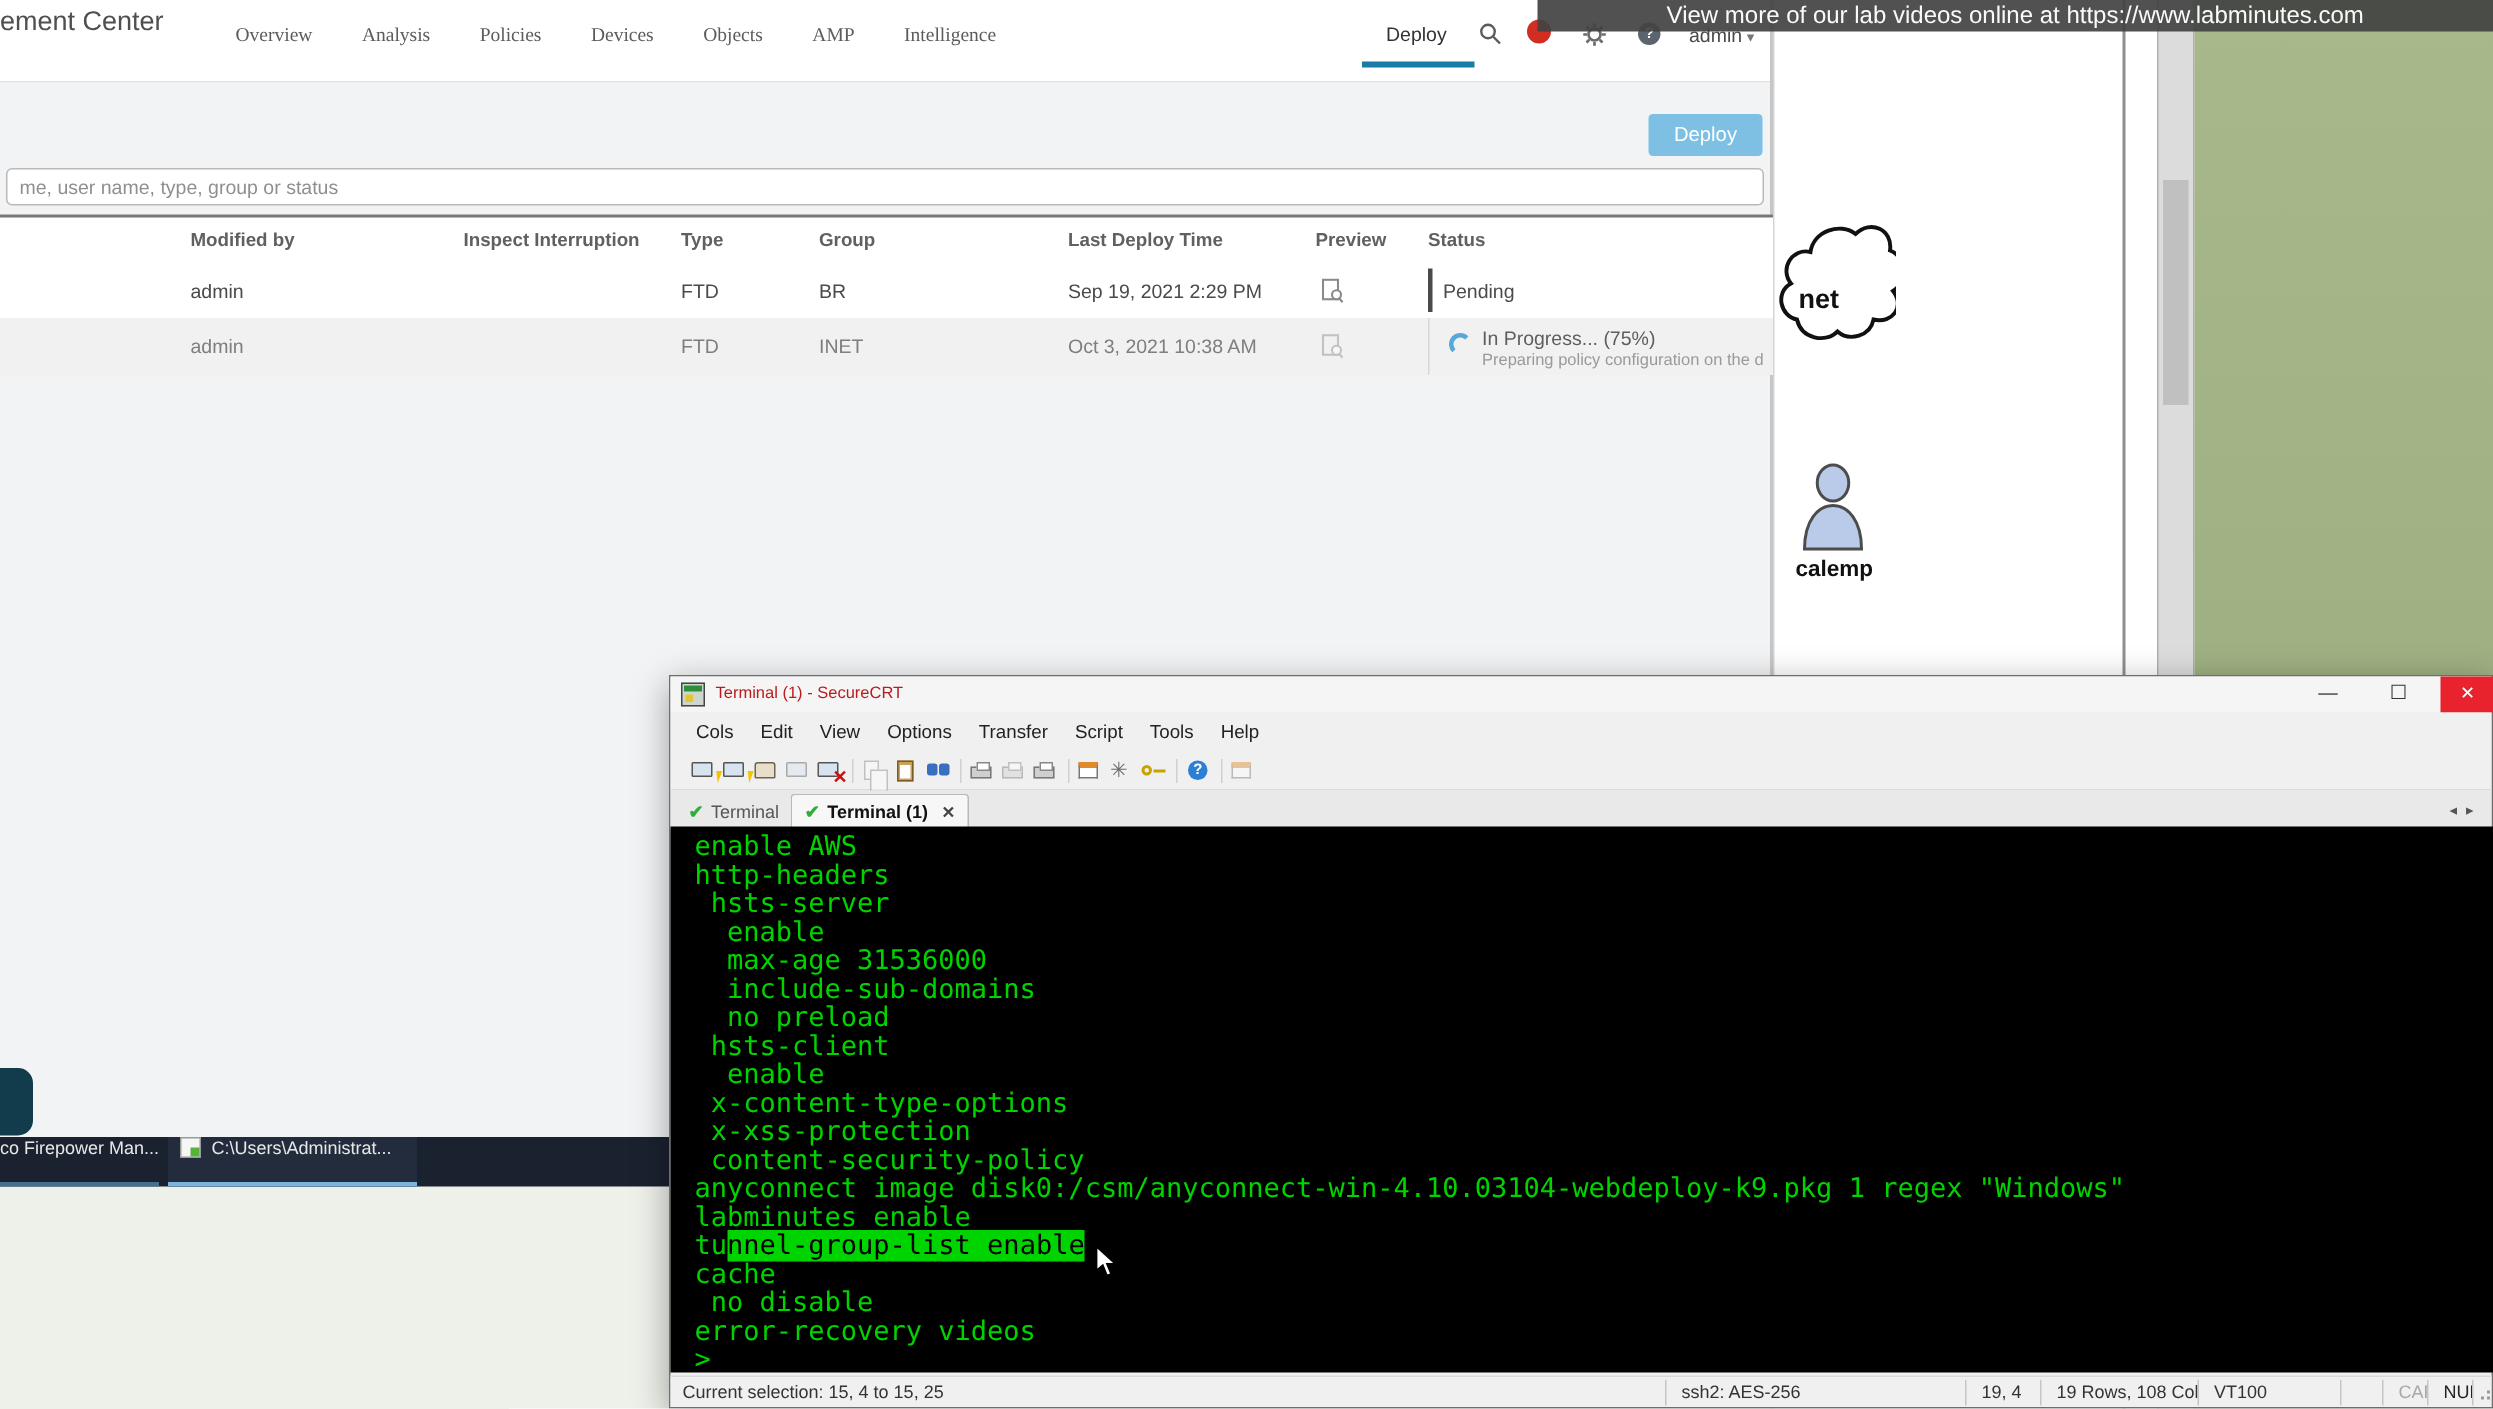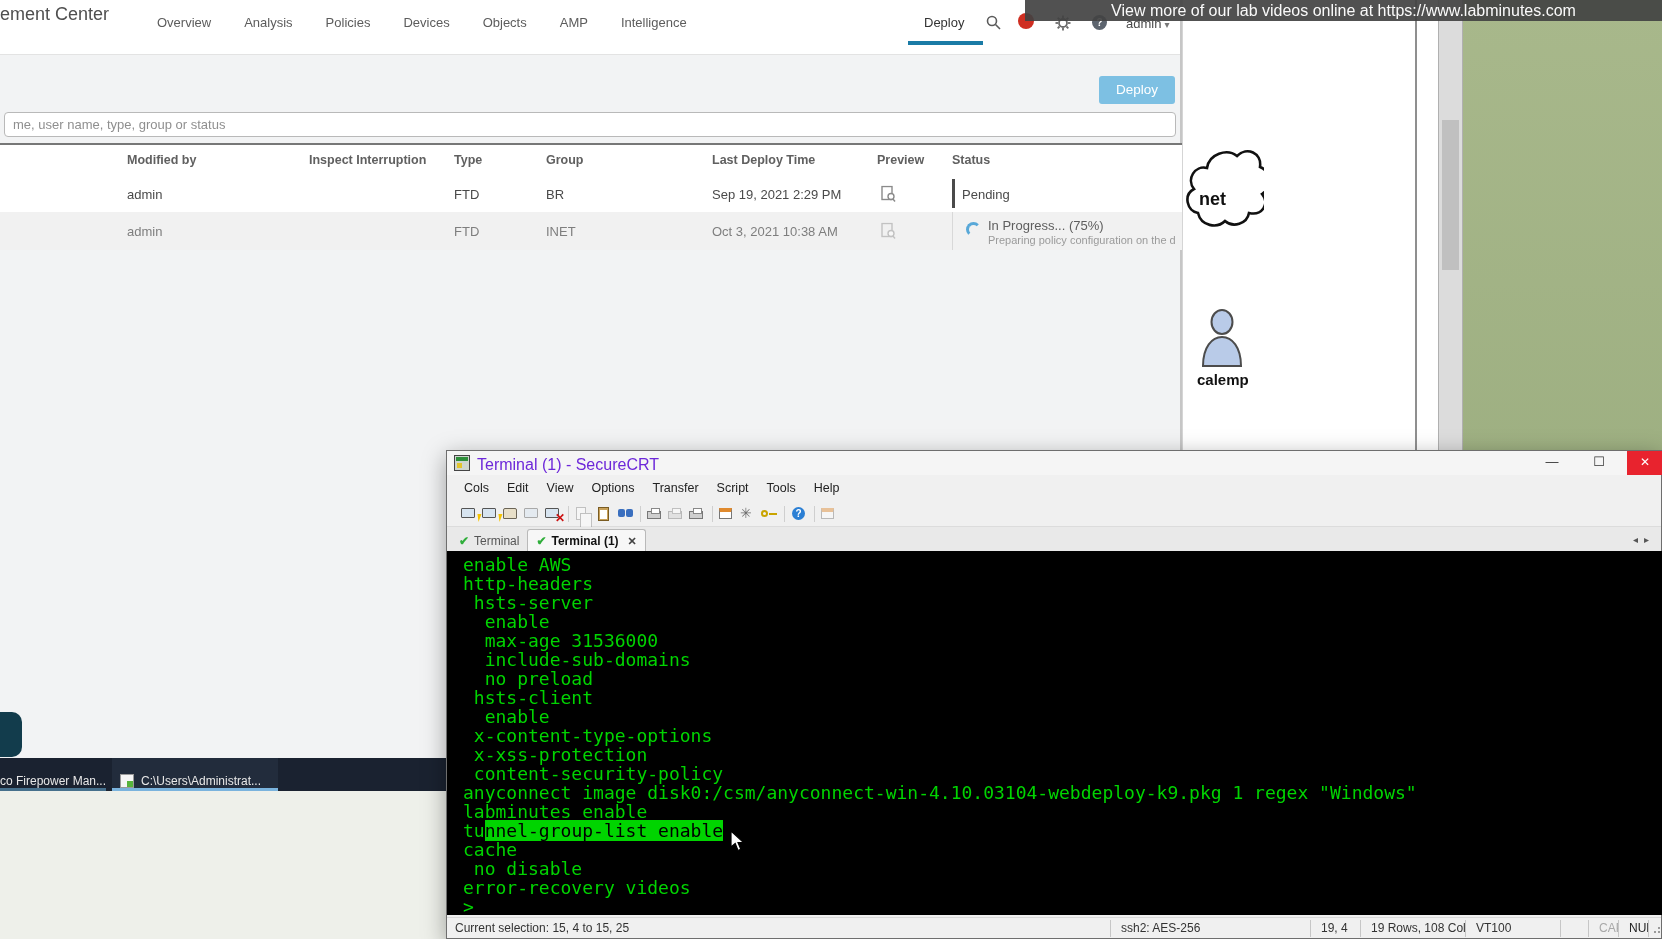--- a/index.html
+++ b/index.html
@@ -5,21 +5,21 @@
   * { margin:0; padding:0; box-sizing:border-box; }
   html,body { width:1662px; height:939px; overflow:hidden; background:#fff;
     font-family:"Liberation Sans", sans-serif; }
   .abs { position:absolute; }
   #stage { position:relative; width:1662px; height:939px;padding-left:16px; }
 
   
   #fmc { left:0; top:0; width:1182px; height:939px; background:#f2f3f4; border-right:2px solid #c6c6c6; }
   #fmc-header { left:0; top:0; width:100%; height:55px; background:#fff; border-bottom:1px solid #e3e3e3; }
   #fmc-logo { left:0; top:4px; font-size:18px; color:#4f4f4f; white-space:nowrap; }
-  #fmc-nav { left:157px; top:15px; display:flex; gap:33px; font-size:13px; color:#5c5c5c; }
+  #fmc-nav { left:157px; top:15px; display:flex; gap:33px; font-size:13px; color:#5c5c5c;font-family:Liberation Serif, serif; }
   #fmc-nav span { cursor:pointer; white-space:nowrap; }
   #nav-deploy { left:924px; top:15px; font-size:13px; color:#333; }
   #nav-deploy-underline { left:908px; top:41px; width:75px; height:4px; background:#1a7ba6; }
   .hdr-ico { top:15px; }
   #notif-badge { left:1018px; top:13px; width:16px; height:16px; border-radius:50%; background:#cf2e21; }
   #help-ico { left:1092px; top:15px; width:15px; height:15px; border-radius:50%; background:#5c646e;
     color:#fff; font-size:10px; font-weight:bold; text-align:center; line-height:15px; }
   #fmc-user { left:1126px; top:16px; font-size:13px; color:#4a4a4a; }
   #fmc-user .caret::after { content:"▾"; font-size:10px; color:#777; margin-left:3px; }
 
@@ -56,36 +56,36 @@
     background:linear-gradient(180deg,#a8b88b 0%, #9cae80 60%, #a3b488 100%); }
 
   
   #banner { left:1025px; top:0; width:637px; height:21px; background:rgba(66,66,66,.92);
     color:#fafafa; font-size:16px; line-height:21px; text-align:center; white-space:nowrap; overflow:hidden; }
 
   
   #teal-shape { left:-12px; top:712px; width:34px; height:45px; background:#123c4c; border-radius:10px; }
   #taskbar { left:0; top:758px; width:446px; height:33px; background:#1a2230; }
   .tb-btn { position:absolute; top:0; height:33px; color:#e8e8e8; font-size:12px; display:flex;
-    align-items:flex-end; cursor:pointer; }
+    align-items:flex-start; cursor:pointer; }
   #tb-btn1 { left:0; width:106px; border-bottom:3px solid #46708c; }
   #tb-btn2 { left:112px; width:166px; background:#222c3c; border-bottom:3px solid #7ab3dd; padding-left:8px; }
   .np { width:14px; height:14px; background:#f6f6f6; border:1px solid #9a9a9a; position:relative; margin-right:7px; flex:none; }
   .npf { position:absolute; right:0; bottom:0; width:6px; height:6px; background:#58b33c; }
   .tb-label { white-space:nowrap; overflow:hidden; }
   #pale-bottom { left:0; top:791px; width:446px; height:148px; background:#eef0ea; }
 
   
   #term { left:446px; top:450px; width:1216px; height:489px; background:#f0f0f0;
     border:1px solid #6e6e6e; box-shadow:0 6px 22px rgba(0,0,0,.35); }
   #term-title { left:0; top:0; width:100%; height:24px; background:#f5f5f5; }
   #term-ico { left:7px; top:4px; width:16px; height:16px; background:#cfd6cf; border:1px solid #444; position:absolute; }
   #term-ico .bar { position:absolute; left:1px; top:1px; width:12px; height:4px; background:#2e8f3a; }
   #term-ico .dot { position:absolute; left:2px; bottom:2px; width:5px; height:5px; background:#e3c52e; }
-  #term-title-text { left:30px; top:5px; font-size:16px; color:#6d28d9; position:absolute; }
+  #term-title-text { left:30px; top:5px; font-size:11px; color:#b91c1c; position:absolute; }
   .cap-btn { position:absolute; top:0; width:36px; height:24px; text-align:center; line-height:22px;
     font-size:13px; color:#333; cursor:pointer; }
   #btn-min { left:1087px; } #btn-max { left:1134px; }
   #btn-close { left:1180px; width:36px; background:#e8232e; color:#fff; font-size:12px; }
 
   #term-menu { left:0; top:24px; width:100%; height:26px; display:flex; align-items:center;
     padding-left:8px; font-size:12.5px; color:#222; position:absolute; background:#f0f0f0; }
   #term-menu span { padding:0 9px; cursor:pointer; }
 
   #term-toolbar { left:0; top:50px; width:100%; height:26px; position:absolute; background:#f0f0f0;

